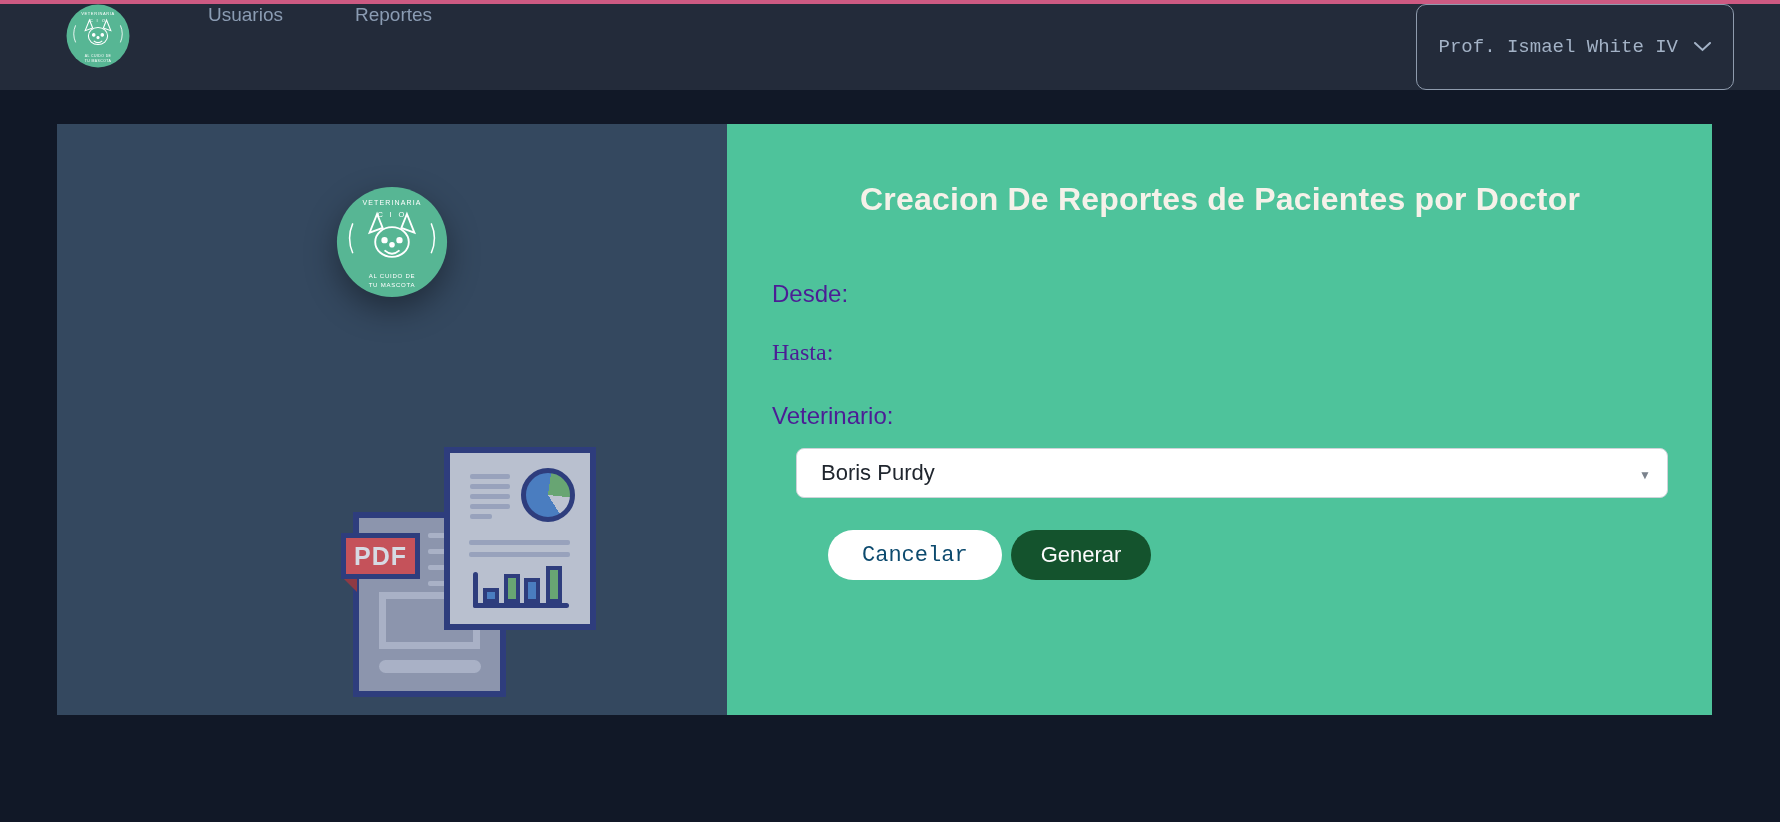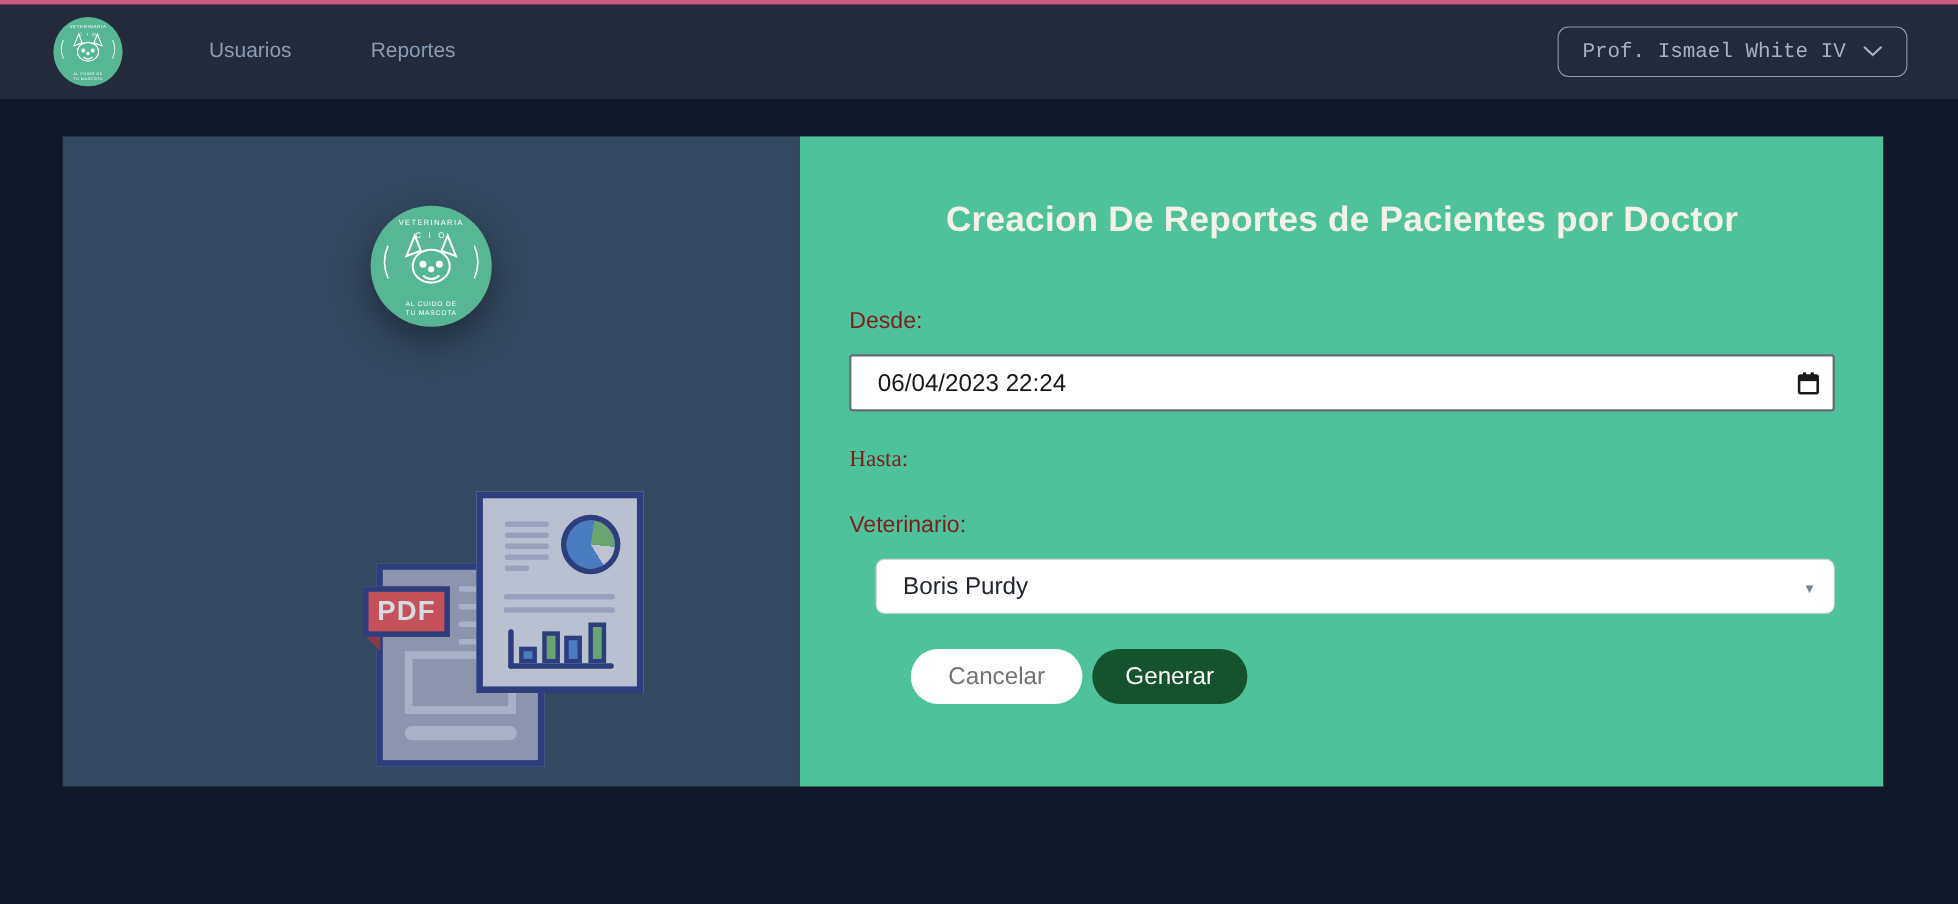--- a/index.html
+++ b/index.html
@@ -2,21 +2,21 @@
 <html><head>
 <meta charset="utf-8">
 <style>
   * { margin:0; padding:0; box-sizing:border-box; }
   html,body { width:1780px; height:822px; overflow:hidden; }
   body { background:#111827; font-family:"Liberation Sans", sans-serif; position:relative; }
 
   
   .topbar{
     height:90px; background:#232b3a; border-top:4px solid #cd5a82;
-    display:flex; align-items:center; padding:0 46px 0 48px;
+    display:flex; padding:0 46px 0 66px;
   }
   .nav-logo{ width:64px; height:64px; flex:0 0 auto; cursor:pointer; }
   .nav-links{ display:flex; margin-left:78px; gap:72px; }
   .nav-links a{ color:#8b9cb3; font-size:19px; text-decoration:none; cursor:pointer; }
   .user-btn{
     margin-left:auto; display:flex; align-items:center; gap:16px;
     padding:11px 22px; border:1px solid #8e9bad; border-radius:10px;
     background:transparent; color:#a3b2c6; font-size:19px; cursor:pointer;
     font-family:Liberation Mono, monospace;
   }
@@ -26,21 +26,21 @@
   .card{ position:absolute; left:57px; top:124px; width:1655px; height:591px; display:flex; }
 
   
   .left-panel{ width:670px; background:#34485f; position:relative; flex:0 0 auto; }
   .logo-wrap{ position:absolute; top:62px; left:0; width:100%;
     display:flex; flex-direction:column; align-items:center; }
   .big-logo{ width:112px; height:112px; filter:drop-shadow(0 12px 16px rgba(0,0,0,.38)); }
   .brand-title{ margin-top:13px; color:#ffffff; font-size:34px; letter-spacing:.3px; }
 
   
-  .illus{ position:absolute; left:272px; top:322px; width:258px; height:252px; }
+  .illus{ position:absolute; left:283px; top:322px; width:258px; height:252px; }
   .back-doc{ position:absolute; left:13px; top:66px; width:153px; height:185px;
     background:#8c95ad; border:6px solid #2e3d7d; z-index:1; }
   .stub{ position:absolute; left:88px; width:18px; height:5px; background:#a9b1c6; border-radius:2px; z-index:1; }
   .inner-frame{ position:absolute; left:39px; top:146px; width:101px; height:57px;
     border:7px solid #a9b1c6; z-index:1; }
   .inner-bar{ position:absolute; left:39px; top:214px; width:102px; height:13px;
     background:#a9b1c6; border-radius:7px; z-index:1; }
   .front-doc{ position:absolute; left:104px; top:1px; width:152px; height:183px;
     background:#b9c0cf; border:6px solid #2e3d7d; z-index:2; }
   .dline{ position:absolute; height:5px; background:#98a2bc; border-radius:2px; }
@@ -55,39 +55,39 @@
     background:#c5525a; border:5px solid #2e3d7d; z-index:3;
     display:flex; align-items:center; justify-content:center;
     color:#d6dae3; font-weight:bold; font-size:25px; letter-spacing:1px; }
   .pdf-fold{ position:absolute; left:3px; top:132px; width:14px; height:14px;
     background:#8e3a44; clip-path:polygon(0 0,100% 0,100% 100%); z-index:2; }
 
   
   .right-panel{ flex:1; background:#4ec39b; padding:0 44px 0 45px; }
   .form-title{ margin-top:57px; text-align:center; color:#f5f1e9;
     font-size:32px; font-weight:bold; letter-spacing:.2px; }
-  .fgroup label{ display:block; color:#7f1d1d; font-size:21px; }
+  .fgroup label{ display:block; color:#4c1d95; font-size:24px; }
   .lbl-desde{ margin-top:62px; }
   .lbl-hasta{ margin-top:31px;font-family:Liberation Serif, serif; }
   .lbl-vet{ margin-top:36px; }
   .input-wrap{ position:relative; margin-top:18px; }
   .date-input{
     width:100%; height:52px; background:#ffffff; border:2px solid #666c75; border-radius:3px;
     padding:0 44px 0 24px; font-size:22px; color:#16181c; font-family:inherit; display:block;
   }
   .cal-icon{ position:absolute; right:14px; top:16px; width:20px; height:21px; cursor:pointer; }
   .select{
     position:relative; margin-top:18px; height:50px; background:#ffffff;
     border:1px solid #cfd3d9; border-radius:8px;
     display:flex; align-items:center; padding:0 24px; font-size:22px; color:#20262e; cursor:pointer;margin-left:24px;
   }
   .select-arrow{ position:absolute; right:16px; top:19px; font-size:12px; color:#7a828c; }
   .actions{ display:flex; gap:9px; margin-top:32px; margin-left:56px; }
   .btn{ height:50px; border:none; border-radius:999px; font-size:22px; font-family:inherit; cursor:pointer; }
-  .btn-cancel{ background:#ffffff; color:#737373; padding:0 34px; }
+  .btn-cancel{ background:#ffffff; color:#0c4a6e; padding:0 34px;font-family:Liberation Mono, monospace; }
   .btn-generate{ background:#14532d; color:#fcfcfc; padding:0 30px; }
 
   .logo-svg text{ font-family:"Liberation Sans", sans-serif; }
 </style>
 </head>
 <body>
 
 <header class="topbar">
   <svg class="nav-logo logo-svg" viewBox="0 0 120 120">
     <circle cx="60" cy="60" r="59" fill="#57b694"></circle>
@@ -174,29 +174,20 @@
       <div class="pdf-fold"></div>
       <div class="pdf-badge">PDF</div>
     </div>
   </section>
 
   <section class="right-panel">
     <h1 class="form-title">Creacion De Reportes de Pacientes por Doctor</h1>
 
     <div class="fgroup">
       <label class="lbl-desde">Desde:</label>
-      <div class="input-wrap">
-        <input type="text" class="date-input" value="06/04/2023 22:24" style="">
-        <svg class="cal-icon" viewBox="0 0 20 21">
-          <rect x="5" y="0.5" width="3" height="5" fill="#1a1a1a"></rect>
-          <rect x="12" y="0.5" width="3" height="5" fill="#1a1a1a"></rect>
-          <rect x="1.5" y="3.5" width="17" height="16" rx="1.5" fill="none" stroke="#1a1a1a" stroke-width="2.4"></rect>
-          <rect x="1.5" y="3.5" width="17" height="5" fill="#1a1a1a"></rect>
-        </svg>
-      </div>
     </div>
 
     <div class="fgroup">
       <label class="lbl-hasta">Hasta:</label>
     </div>
 
     <div class="fgroup">
       <label class="lbl-vet">Veterinario:</label>
       <div class="select">
         <span>Boris Purdy</span>

